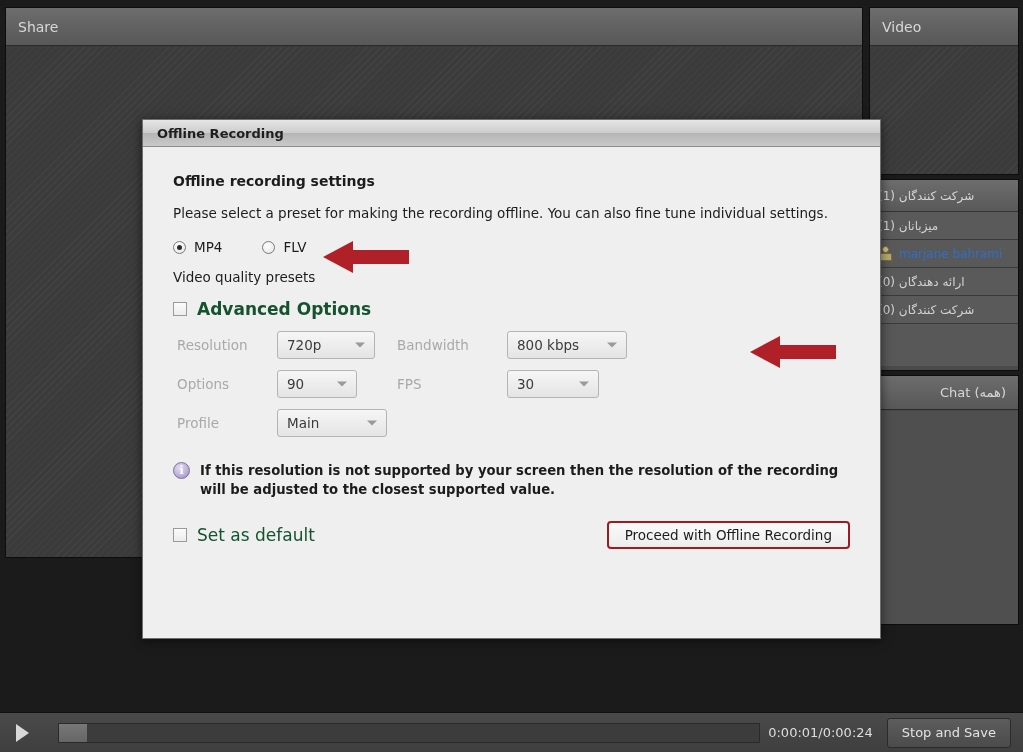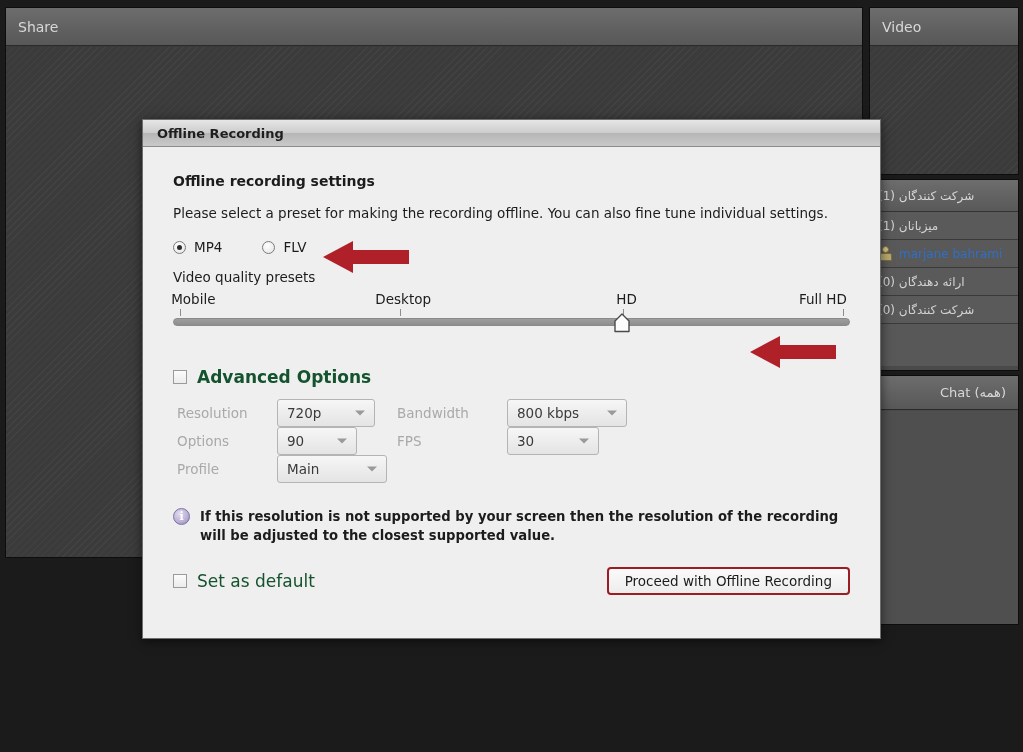--- a/index.html
+++ b/index.html
@@ -189,21 +189,21 @@
   
   .chk-row { display:flex; align-items:center; gap:10px; margin:14px 0 12px 0; cursor:pointer; }
   .chkbox {
     width:14px;height:14px;
     background:linear-gradient(to bottom,#fbfbfb,#ececec);
     border:1px solid #9a9a9a; box-sizing:border-box;
   }
   .chk-label { font-size:17px; font-weight:bold; color:#14532d; }
   .chk-label.norm { font-weight:normal; }
 
-  .adv-grid { display:grid; grid-template-columns: 100px 120px 110px 145px; row-gap:0; align-items:center; margin-left:4px;}
+  .adv-grid { display:grid; grid-template-columns: 100px 120px 110px 145px; row-gap:11px; align-items:center; margin-left:4px;}
   .adv-lbl { font-size:13.5px; color:#a9a9a9; }
   .sel-box {
     position:relative;
     height:28px;
     background: linear-gradient(to bottom,#f6f6f6,#e4e4e4);
     border:1px solid #b4b4b4; border-radius:3px;
     box-sizing:border-box;
     display:flex; align-items:center;
     padding-left:9px;
     font-size:13.5px; color:#3a3a3a;
@@ -285,20 +285,30 @@
     <div class="att-fill hatch"></div>
   </div>
 
   <div id="chat-pod">
     <div class="panel-head">
       <span>Chat (همه)</span>
     </div>
     <div class="body"></div>
   </div>
 
+  <div id="bottom-bar">
+    <div id="play-btn">
+      <span class="play-tri"></span>
+    </div>
+    <div id="seek-track">
+      <div id="seek-fill" style="width: 4%;"></div>
+    </div>
+    <div id="time-label">0:00:01/0:00:24</div>
+    <div id="stop-save-btn">Stop and Save</div>
+  </div>
 
   <div id="dialog">
     <div id="dlg-title">
       <span>Offline Recording</span>
     </div>
 
     <div id="dlg-body">
       <div class="h-strong">Offline recording settings</div>
       <div class="desc">Please select a preset for making the recording offline. You can also fine tune individual settings.</div>
 
@@ -308,41 +318,20 @@
           <span class="radio-label">MP4</span>
         </label>
         <label class="radio-wrap">
           <span class="radio"></span>
           <span class="radio-label">FLV</span>
         </label>
       </div>
 
       <div class="sub-label">Video quality presets</div>
 
-      <div id="slider-area">
-        <div class="tick-labels">
-          <span style="left:3%">Mobile</span>
-          <span style="left:34%">Desktop</span>
-          <span style="left:67%">HD</span>
-          <span style="left:96%">Full HD</span>
-        </div>
-        <div class="ticks">
-          <i style="left:1%"></i>
-            <i style="left:33.6%"></i>
-            <i style="left:66.4%"></i>
-            <i style="left:99%"></i>
-        </div>
-        <div id="slider-track">
-          <div id="slider-handle" style="left:66.4%">
-            <svg width="17" height="20" viewBox="0 0 17 20">
-              <path d="M8.5 1 L15.5 8 L15.5 18.5 L1.5 18.5 L1.5 8 Z" fill="#fdfdfd" stroke="#4a4a4a" stroke-width="1.4" stroke-linejoin="round"></path>
-            </svg>
-          </div>
-        </div>
-      </div>
 
       <label class="chk-row">
         <span class="chkbox"></span>
         <span class="chk-label">Advanced Options</span>
       </label>
 
       <div class="adv-grid">
         <div class="adv-lbl">Resolution</div>
         <div>
             <div class="sel-box w-res">

